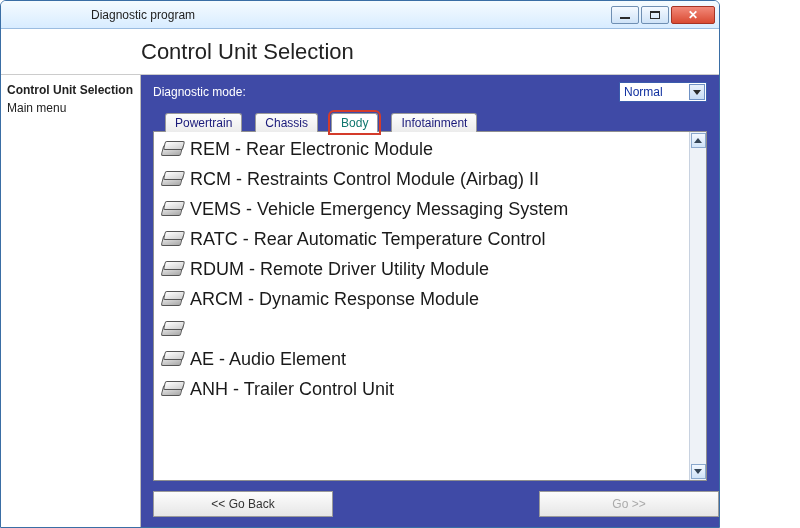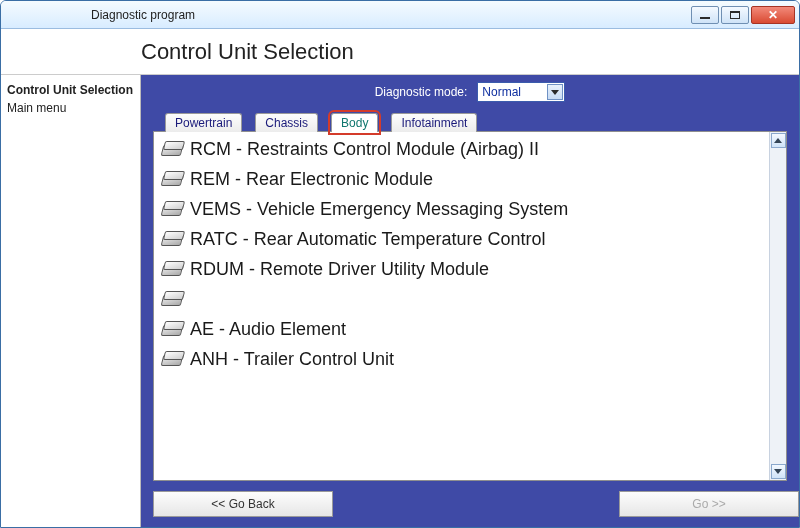--- a/index.html
+++ b/index.html
@@ -1,19 +1,19 @@
 <!DOCTYPE html>
 <html><head>
 <meta charset="utf-8">
 <style>
 * { box-sizing: border-box; margin: 0; padding: 0; font-family: "Segoe UI", Tahoma, sans-serif; }
 html, body { width: 800px; height: 528px; overflow: hidden; background: #fff; }
 
 
-.window { width: 800px; height: 528px; border: 1px solid #3a6ea5; border-radius: 6px 6px 0 0; overflow: hidden; display: flex; flex-direction: column; background: #fff; }
+.window { width: 720px; height: 528px; border: 1px solid #3a6ea5; border-radius: 6px 6px 0 0; overflow: hidden; display: flex; flex-direction: column; background: #fff; }
 .titlebar { height: 28px; background: linear-gradient(#f5fbff,#d8ecff); display: flex; align-items: center; padding: 0 2px 0 0; border-bottom: 1px solid #9bbce0; }
 .titlebar .title { font-size: 12px; color: #222; flex: 0 0 auto; padding-left: 90px; }
 .titlebar .spacer { flex: 1; }
 .winbtns { display: flex; gap: 2px; margin-right: 2px; }
 .winbtn { width: 28px; height: 18px; border: 1px solid #6f8fb3; border-radius: 2px; background: linear-gradient(#f4f9ff,#cfe3f7); display: flex; align-items: center; justify-content: center; font-size: 11px; color: #2a2a2a; cursor: pointer; }
 .winbtn.close { width: 44px; background: linear-gradient(#f28a7a,#d94a32); border-color: #a63324; color: #fff; font-weight: bold; font-size: 12px; }
 .winbtn.min span { display:block; width:10px; height:2px; background:#2a2a2a; margin-top:6px;}
 .winbtn.max span { display:block; width:10px; height:8px; border:1px solid #2a2a2a; border-top-width:2px;}
 
 
@@ -22,21 +22,21 @@
 
 
 .body { flex: 1; display: flex; min-height: 0; }
 .sidebar { width: 140px; background: #fff; border-right: 1px solid #bbb; padding: 6px 6px; font-size: 12px; }
 .sidebar .sb-item { padding: 2px 0; line-height: 1.2; cursor: pointer; color: #222; }
 .sidebar .sb-item.bold { font-weight: 700; }
 
 .main { flex: 1; background: #3f4aa6; display: flex; flex-direction: column; min-width: 0; }
 
 
-.mode-row { height: 34px; display: flex; align-items: center; justify-content: center; padding: 0 12px; color: #fff; font-size: 12px; gap: 10px; }
+.mode-row { height: 34px; display: flex; align-items: center; justify-content: space-between; padding: 0 12px; color: #fff; font-size: 12px; gap: 10px; }
 .mode-select { width: 88px; height: 20px; background: #fff; border: 1px solid #3b5cad; display: flex; align-items: center; justify-content: space-between; padding: 0 1px 0 4px; font-size: 12px; cursor: pointer; }
 .mode-select .txt { color: #1030a0; font-weight: 400; }
 .mode-select .arrow-btn { width: 16px; height: 16px; background: linear-gradient(#e8f1fb,#c8dcf4); border: 1px solid #6f91c4; display:flex; align-items:center; justify-content:center; }
 .mode-select .tri { width:0;height:0;border-left:4px solid transparent;border-right:4px solid transparent;border-top:5px solid #2a2a2a;}
 
 
 .panel { margin: 0 12px 6px 12px; flex: 1; display: flex; flex-direction: column; min-height: 0; }
 .tabs { display: flex; height: 22px; align-items: flex-end; }
 .tab { background: linear-gradient(#fdfdfd,#ececec); border: 1px solid #9a9a9a; border-bottom: none; border-radius: 3px 3px 0 0; padding: 2px 9px; font-size: 12px; color: #1a1a7a; margin-right: 1px; cursor: pointer; position: relative; top: 1px; margin-left: 12px; }
 .tab.active { background: #fff; color: #0f766e; z-index: 2; }
@@ -107,37 +107,41 @@
           <div class="tab">Powertrain</div>
           <div class="tab">Chassis</div>
           <div class="tab active highlight-box">Body</div>
           <div class="tab">Infotainment</div>
         </div>
 
         <div class="listbox">
           <div class="list-inner" id="module-list">
               <div class="list-item">
                 <span class="module-icon"></span>
-                <span>RCM - Restraints Control Module (Airbag) II</span>
+                <span>REM - Rear Electronic Module</span>
               </div>
               <div class="list-item">
                 <span class="module-icon"></span>
-                <span>REM - Rear Electronic Module</span>
+                <span>RCM - Restraints Control Module (Airbag) II</span>
               </div>
               <div class="list-item">
                 <span class="module-icon"></span>
                 <span>VEMS - Vehicle Emergency Messaging System</span>
               </div>
               <div class="list-item">
                 <span class="module-icon"></span>
                 <span>RATC - Rear Automatic Temperature Control</span>
               </div>
               <div class="list-item">
                 <span class="module-icon"></span>
                 <span>RDUM - Remote Driver Utility Module</span>
+              </div>
+              <div class="list-item">
+                <span class="module-icon"></span>
+                <span>ARCM - Dynamic Response Module</span>
               </div>
               <div class="list-item">
                 <span class="module-icon"></span>
               </div>
               <div class="list-item">
                 <span class="module-icon"></span>
                 <span>AE - Audio Element</span>
               </div>
               <div class="list-item">
                 <span class="module-icon"></span>

